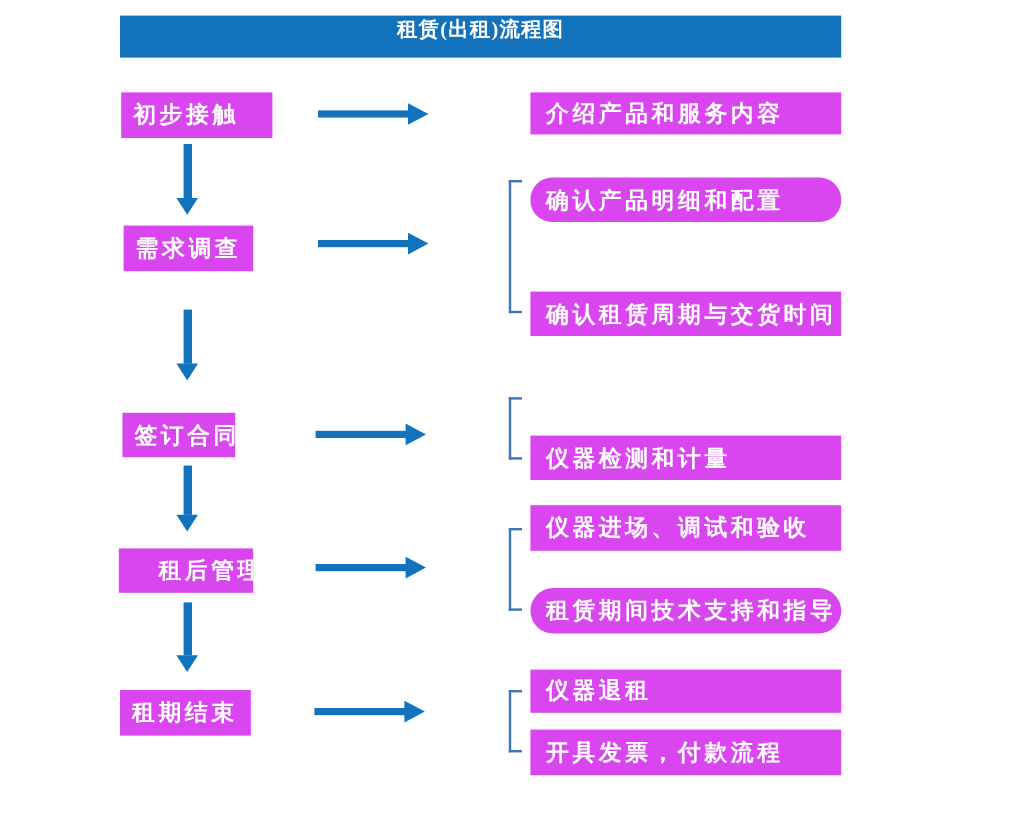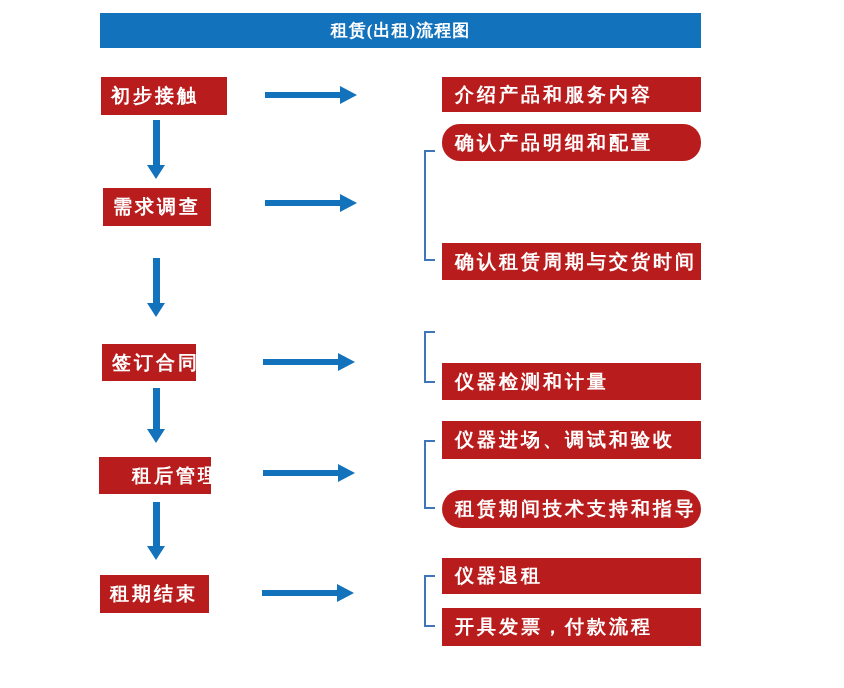--- a/index.html
+++ b/index.html
@@ -6,26 +6,26 @@
   html, body { background: #ffffff; }
   body {
     font-family: "Liberation Serif", "DejaVu Serif", serif;
     width: 844px; height: 688px; position: relative; overflow: hidden;
   }
   .canvas { position: absolute; left: 0; top: 0; width: 844px; height: 688px; }
 
   .title-bar {
     position: absolute; left: 100px; top: 13px; width: 601px; height: 35px;
     background: #1272BC; color: #ffffff;
-    display: flex; align-items: center; justify-content: center;
+    display: flex; align-items: flex-start; justify-content: center;
     font-size: 17px; font-weight: bold; letter-spacing: 1px;
   }
 
   .box {
-    position: absolute; background: #b91c1c; color: #ffffff;
+    position: absolute; background: #d946ef; color: #ffffff;
     display: flex; align-items: center;
     font-weight: bold; overflow: hidden; white-space: nowrap;
   }
   .step-box { font-size: 19px; letter-spacing: 3px; padding-left: 10px; }
   .out-box  { font-size: 19px; letter-spacing: 3px; padding-left: 13px; left: 442px; width: 259px; }
 
   .harrow { position: absolute; width: 92px; height: 19px; }
   .harrow .shaft {
     position: absolute; left: 0; top: 6px; width: 76px; height: 6px; background: #1272BC;
   }
@@ -117,21 +117,21 @@
 
   <div class="bracket" style="top:150px; height:111px;"></div>
   <div class="bracket" style="top:331px; height:52px;"></div>
   <div class="bracket" style="top:440px; height:69px;"></div>
   <div class="bracket" style="top:575px; height:52px;"></div>
 
   <div class="box out-box" style="top:77px;  height:35px;">
     <span>介绍产品和服务内容</span>
   </div>
 
-  <div class="box out-box" style="top:124px; height:37px;border-radius:18px;">
+  <div class="box out-box" style="top:148px; height:37px;border-radius:18px;">
     <span>确认产品明细和配置</span>
   </div>
   <div class="box out-box" style="top:243px; height:37px;">
     <span>确认租赁周期与交货时间</span>
   </div>
 
   <div class="box out-box" style="top:363px; height:37px;">
     <span>仪器检测和计量</span>
   </div>
 

